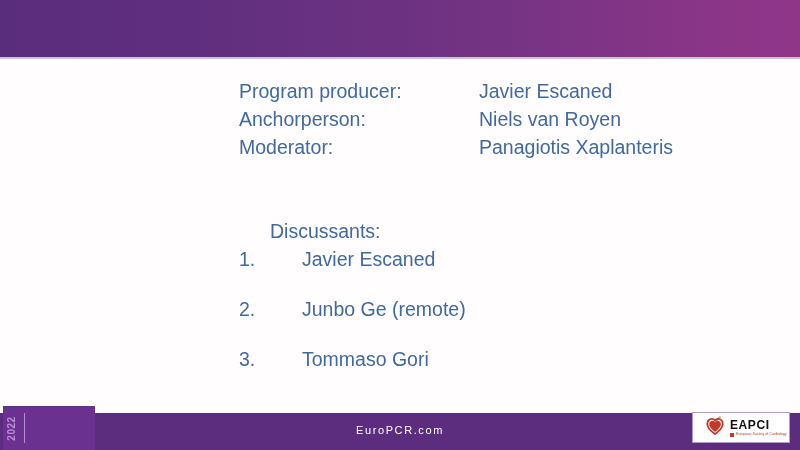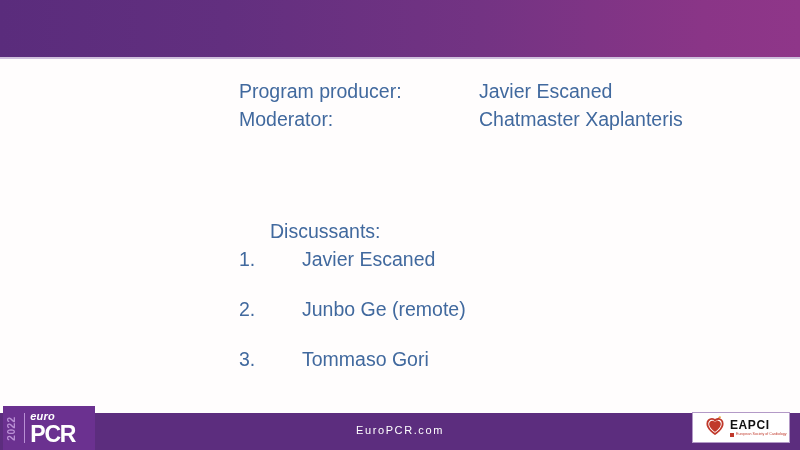--- a/index.html
+++ b/index.html
@@ -191,22 +191,26 @@
 
 <div id="slide-body">
 
   <table class="credits-table">
     <tbody>
       <tr>
         <td class="role-cell">Program producer:</td>
         <td>Javier Escaned</td>
       </tr>
       <tr>
+        <td class="role-cell">Anchorperson:</td>
+        <td>Niels van Royen</td>
+      </tr>
+      <tr>
         <td class="role-cell">Moderator:</td>
-        <td>Chatmaster Xaplanteris</td>
+        <td>Panagiotis Xaplanteris</td>
       </tr>
     </tbody>
   </table>
 
   <div id="discussants-heading">Discussants:</div>
 
   <table id="discussants-list">
     <tbody>
       <tr>
         <td class="num-cell">1.</td>
@@ -224,24 +228,20 @@
   </table>
 
 </div>
 
 <div id="footer-band"></div>
 <div id="footer-site">EuroPCR.com</div>
 
 <div id="europcr-logo">
   <span id="logo-year">2022</span>
   <span id="logo-divider"></span>
-  <span id="logo-wordmark">
-    <span id="logo-euro">euro</span>
-    <span id="logo-pcr">PCR</span>
-  </span>
 </div>
 
 <div id="eapci-logo">
   <span id="eapci-heart">
     <svg width="20" height="20" viewBox="0 0 24 24">
       <path d="M12 21.5C12 21.5 2.8 15.6 2.8 9.2 2.8 5.9 5.3 3.5 8.3 3.5c1.6 0 3 .8 3.7 2 .7-1.2 2.1-2 3.7-2 3 0 5.5 2.4 5.5 5.7 0 6.4-9.2 12.3-9.2 12.3z" fill="none" stroke="#c0392b" stroke-width="2.2"></path>
       <path d="M12 19C12 19 5 14.4 5 9.6 5 7.3 6.7 5.6 8.7 5.6c1.4 0 2.6.8 3.3 2 .7-1.2 1.9-2 3.3-2 2 0 3.7 1.7 3.7 4C19 14.4 12 19 12 19z" fill="#c0392b"></path>
       <path d="M13.8 5.4 L17.4 1.8" stroke="#c0392b" stroke-width="1.4" fill="none"></path>
       <circle cx="17.8" cy="1.5" r="1.3" fill="#e8a33d"></circle>
     </svg>

